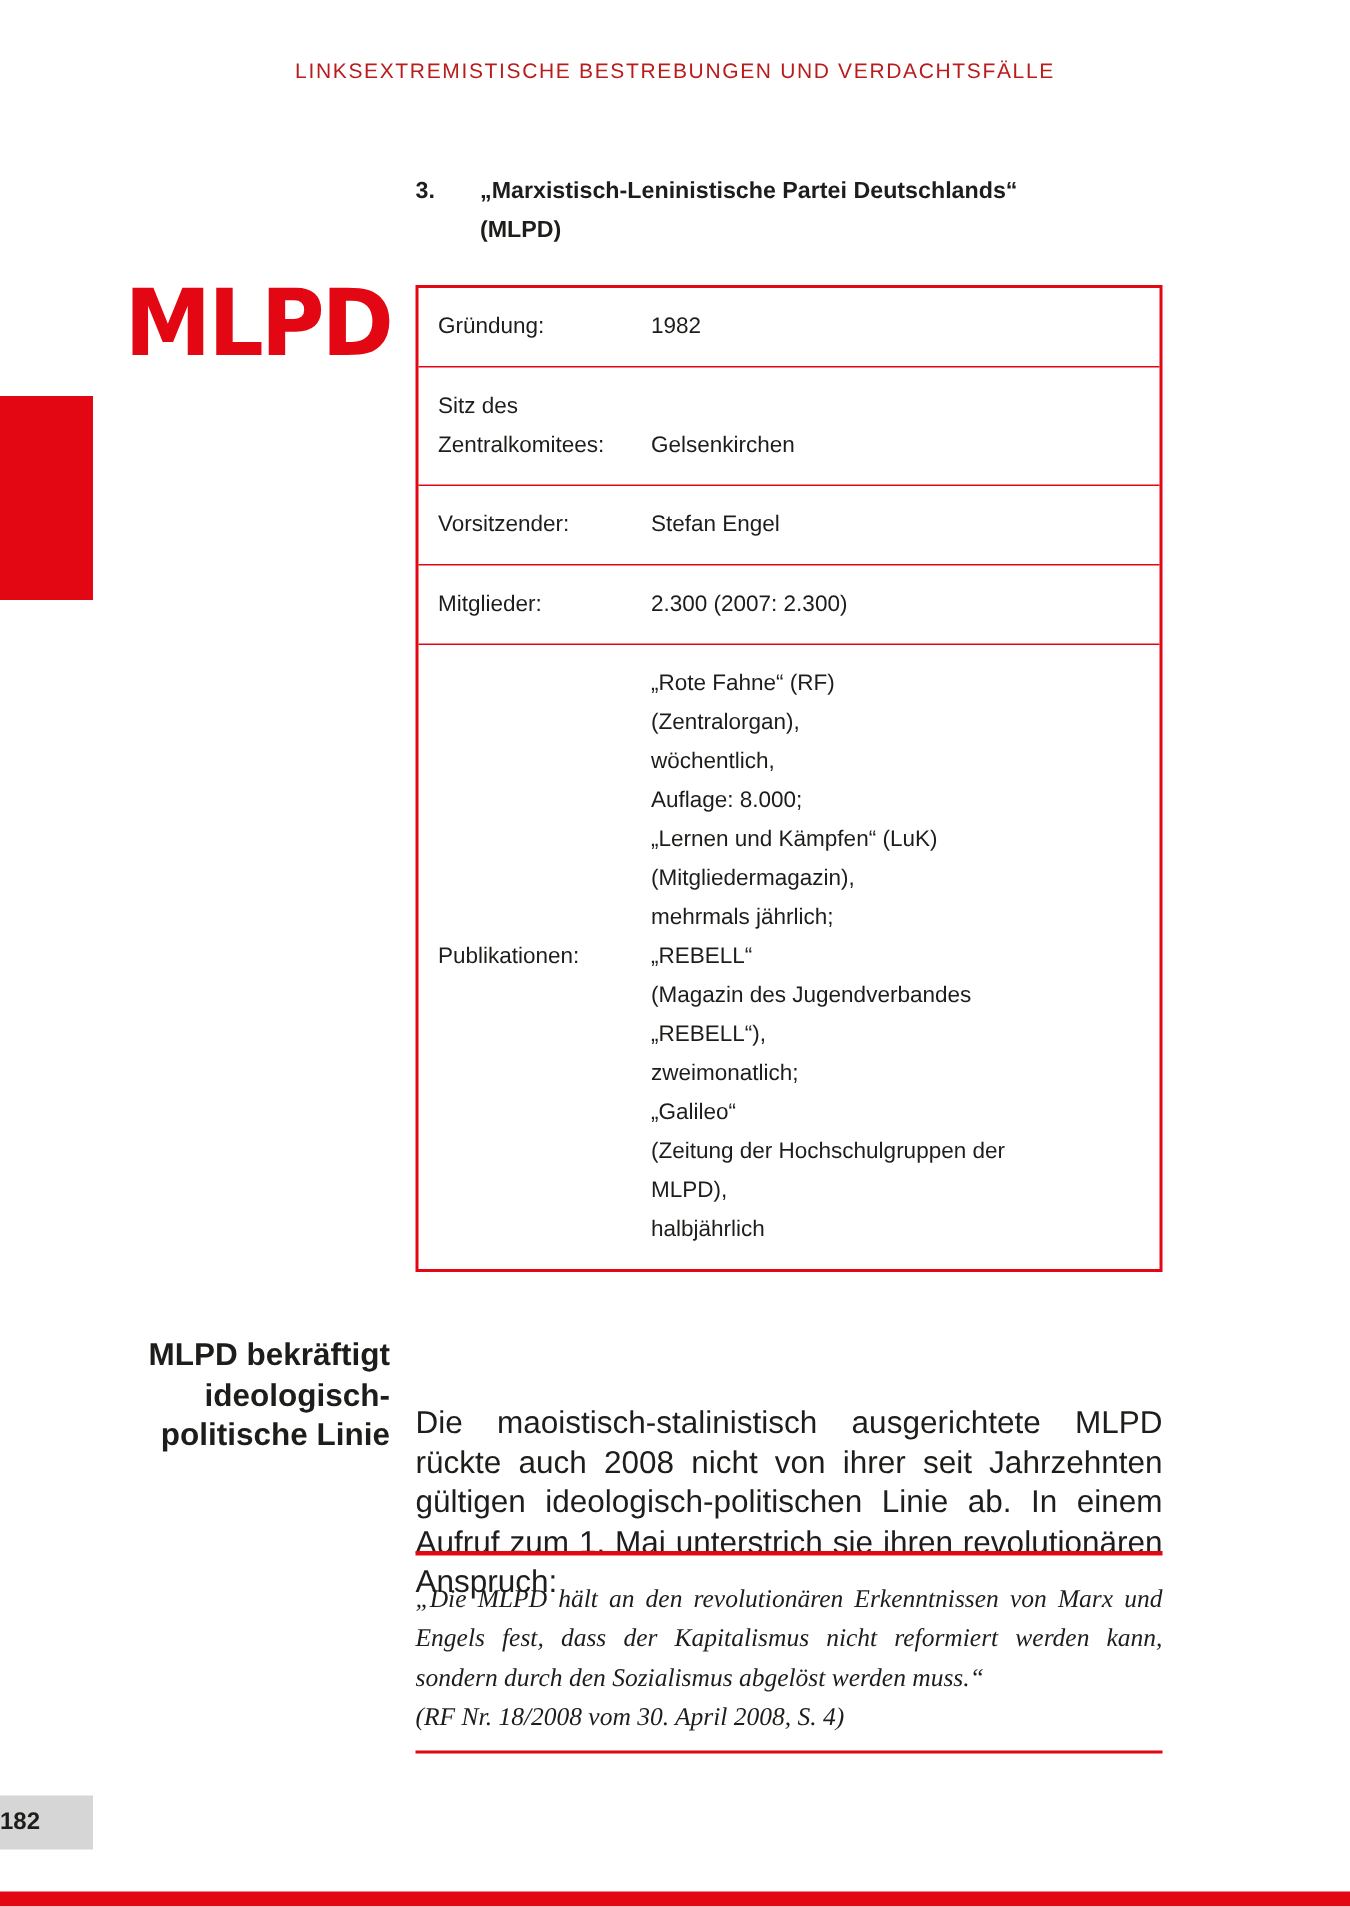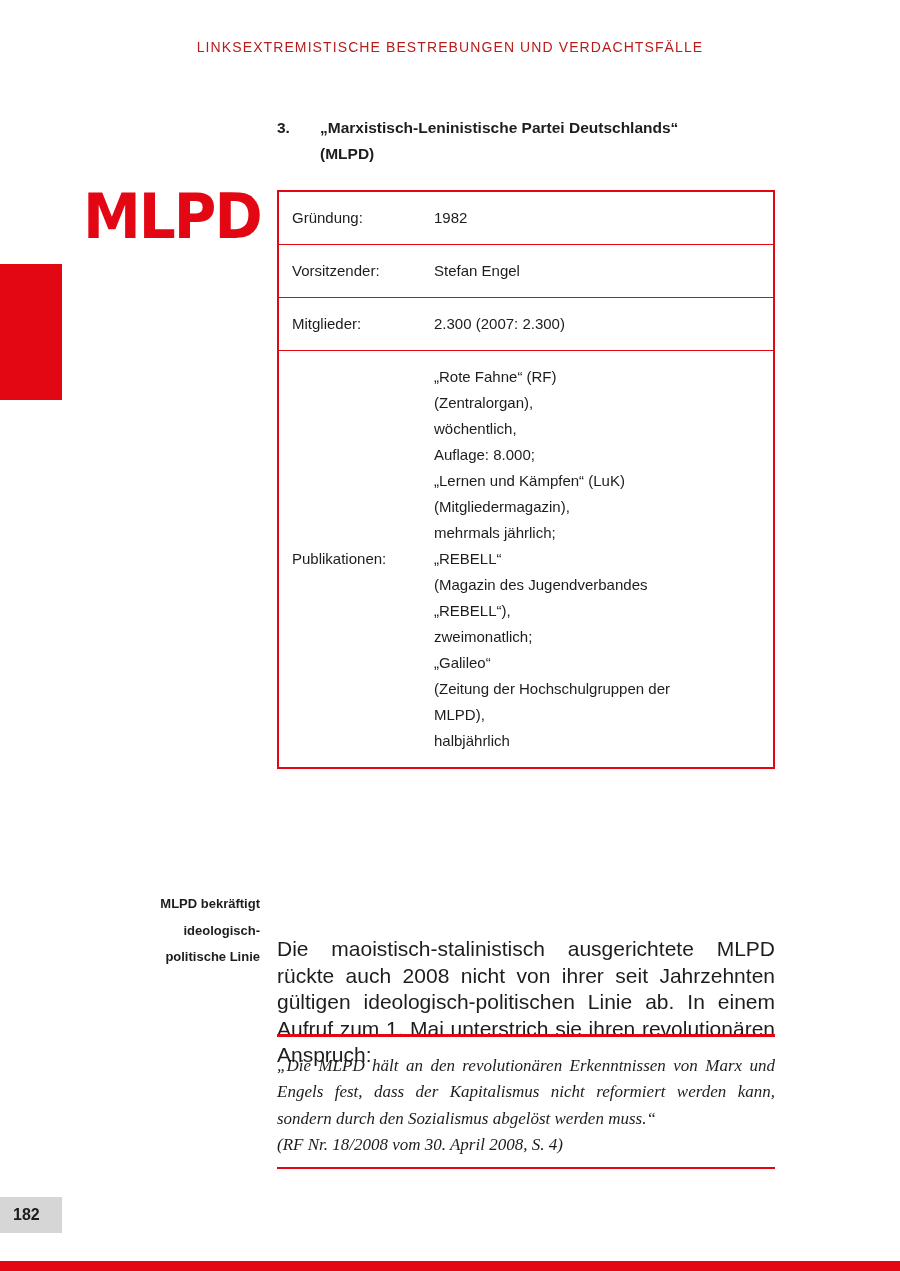--- a/index.html
+++ b/index.html
@@ -50,21 +50,21 @@
   }
   .info-row{display:flex;padding:13px 13px;align-items:center;}
   .info-row + .info-row{border-top:1.5px solid var(--accent);}
   .row-label{width:142px;flex:0 0 142px;white-space:pre-line;}
   .row-value{flex:1;white-space:pre-line;}
   .info-row.valign-end{align-items:flex-end;}
 
   
   .margin-note{
     position:absolute;top:891px;left:0;width:260px;
-    text-align:right;font-weight:bold;font-size:13px;line-height:26.5px;
+    text-align:right;font-weight:bold;font-size:21px;line-height:26.5px;
     white-space:pre-line;
   }
 
   
   .body-paragraph{
     position:absolute;top:889px;left:277px;width:498px;
     font-family:Liberation Sans, sans-serif;font-size:21px;line-height:26.5px;
     text-align:justify;
     margin-top:47px;
   }
@@ -79,21 +79,21 @@
   }
   .quote-citation{
     font-family:"Liberation Serif", serif;font-style:italic;
     font-size:17px;line-height:26.5px;margin:0 0 8px 0;
   }
 
   
   .page-number-box{
     position:absolute;left:0;top:1197px;width:62px;height:36px;
     background:var(--page-num-bg);box-sizing:border-box;
-    display:flex;align-items:center;padding-left:13px;
+    display:flex;align-items:center;padding-left:0;
     font-weight:bold;font-size:16px;
   }
   .bottom-red-bar{
     position:absolute;left:0;bottom:0;width:100%;height:10px;
     background:var(--accent);
   }
 </style>
 </head>
 <body>
 
@@ -106,20 +106,25 @@
 </div>
 
 <div class="mlpd-logo">MLPD</div>
 
 <div class="left-red-block"></div>
 
 <div class="info-table">
   <div class="info-row">
     <div class="row-label">Gründung:</div>
     <div class="row-value">1982</div>
+  </div>
+  <div class="info-row valign-end">
+    <div class="row-label">Sitz des
+Zentralkomitees:</div>
+    <div class="row-value">Gelsenkirchen</div>
   </div>
   <div class="info-row">
     <div class="row-label">Vorsitzender:</div>
     <div class="row-value">Stefan Engel</div>
   </div>
   <div class="info-row">
     <div class="row-label">Mitglieder:</div>
     <div class="row-value">2.300 (2007: 2.300)</div>
   </div>
   <div class="info-row">

